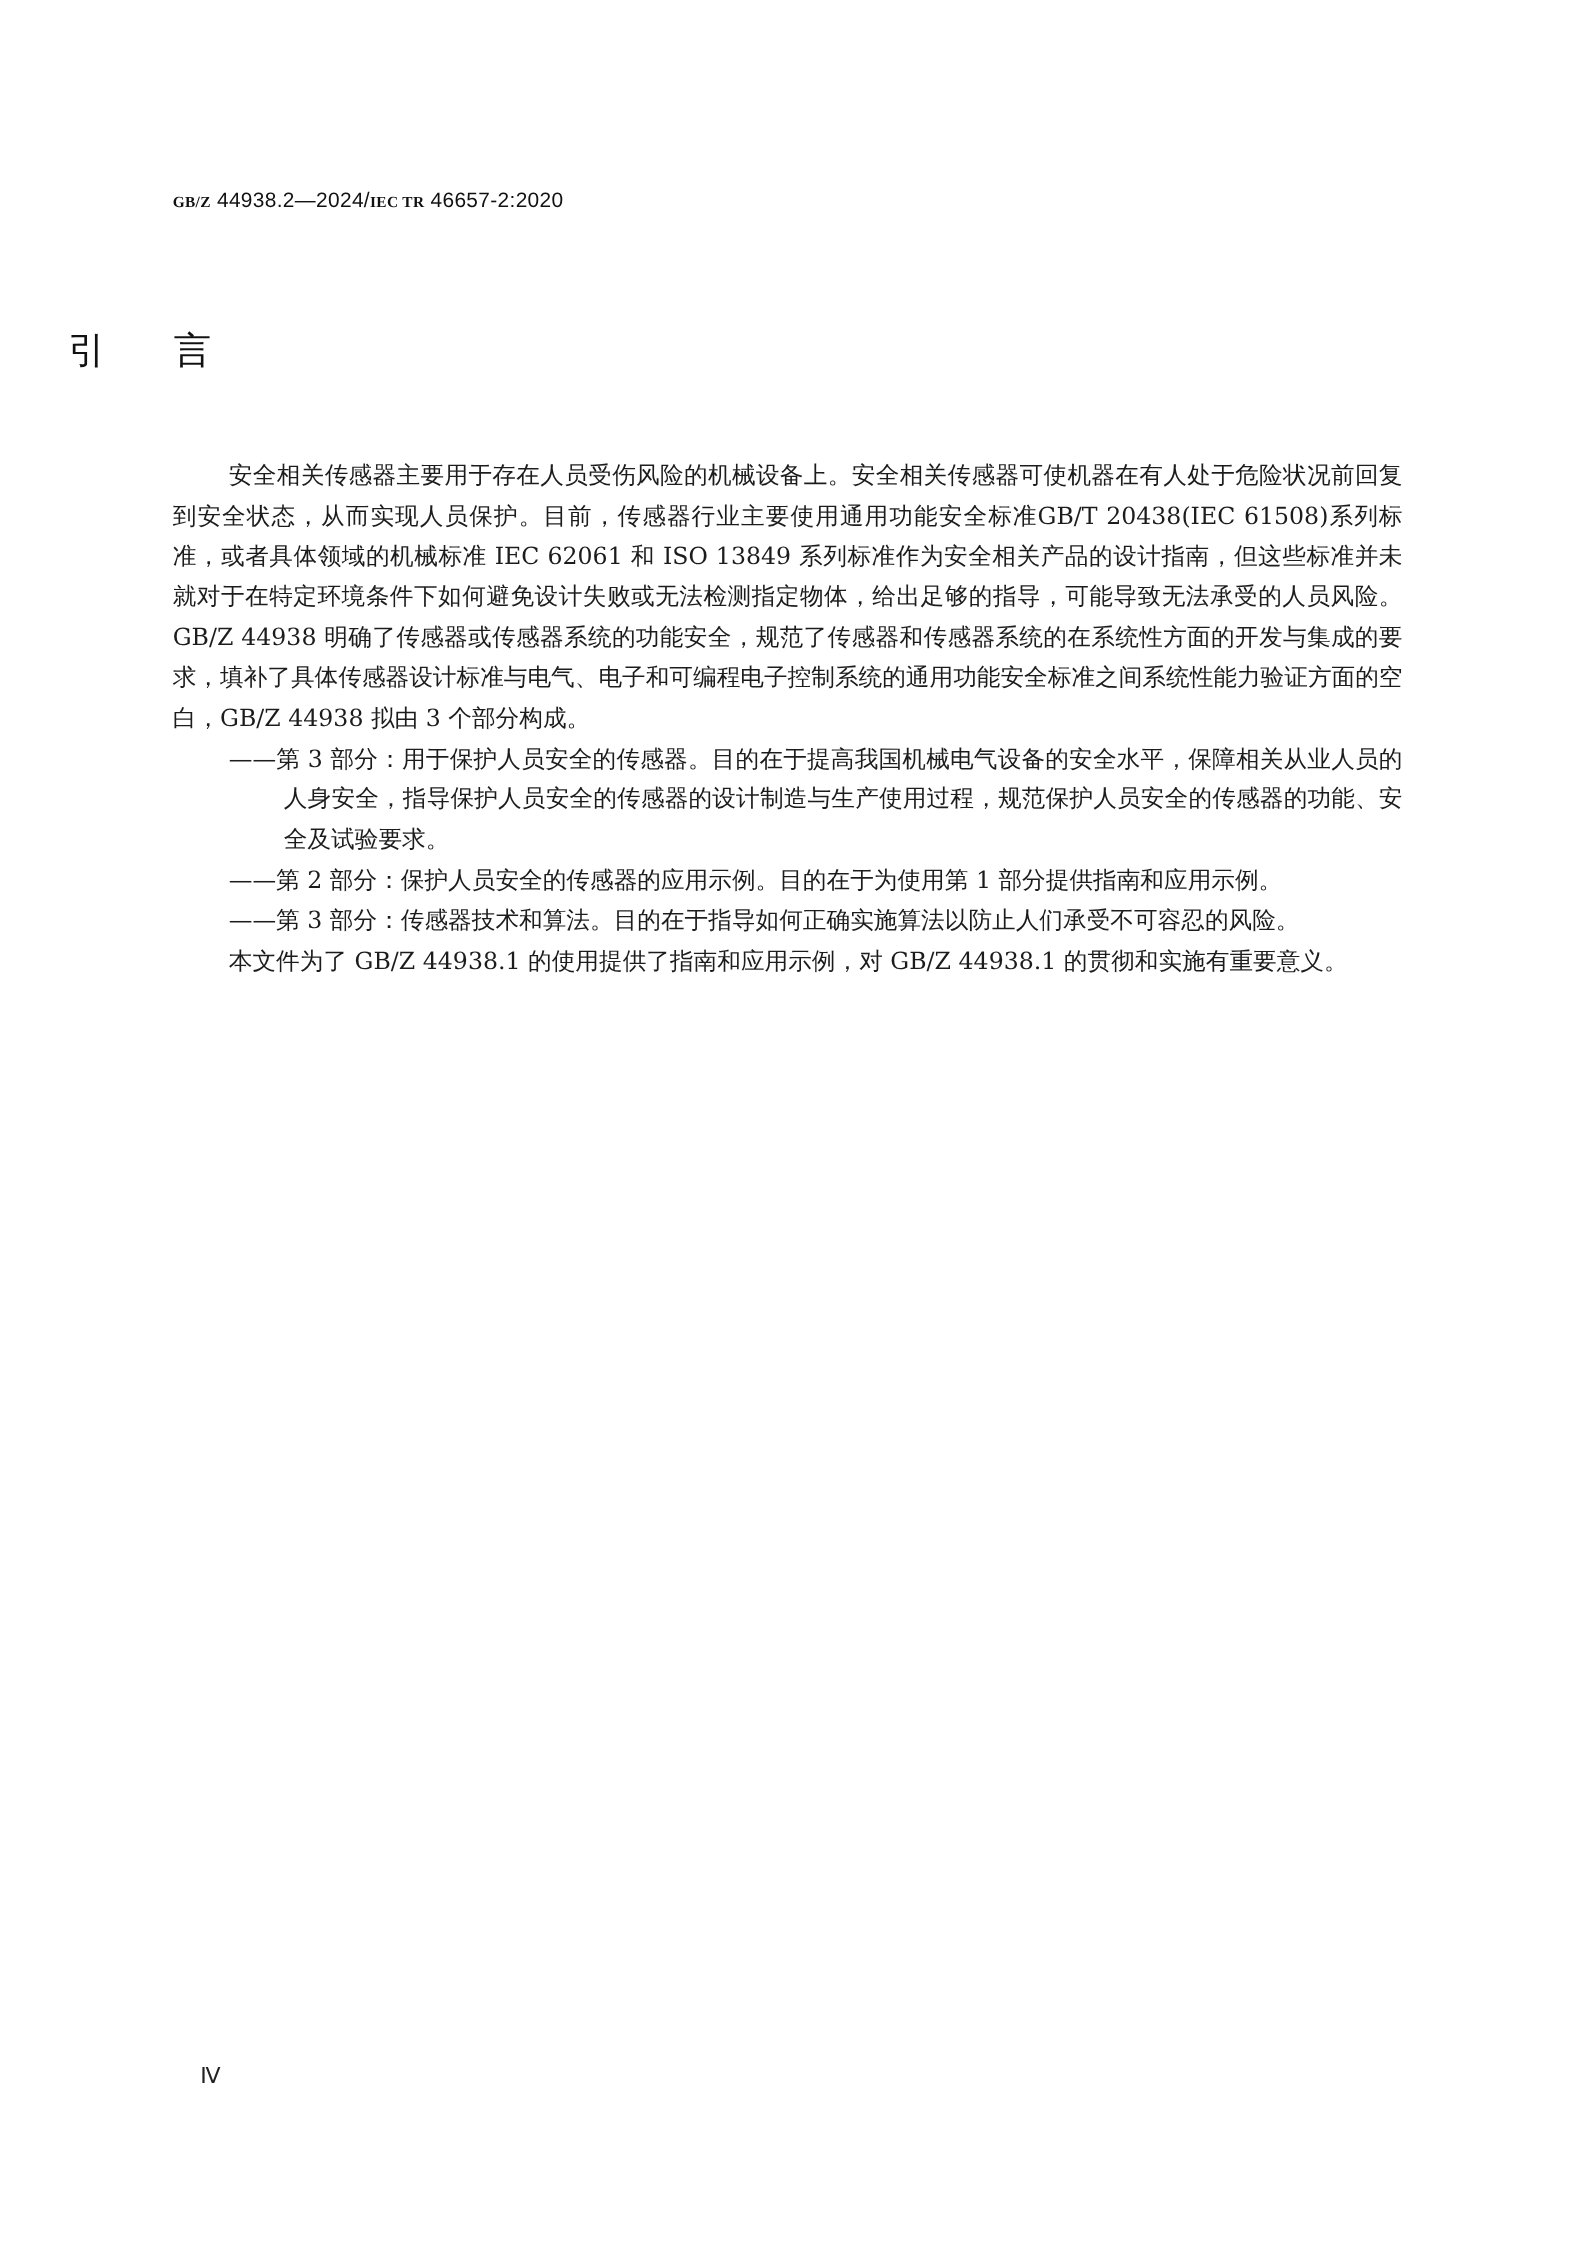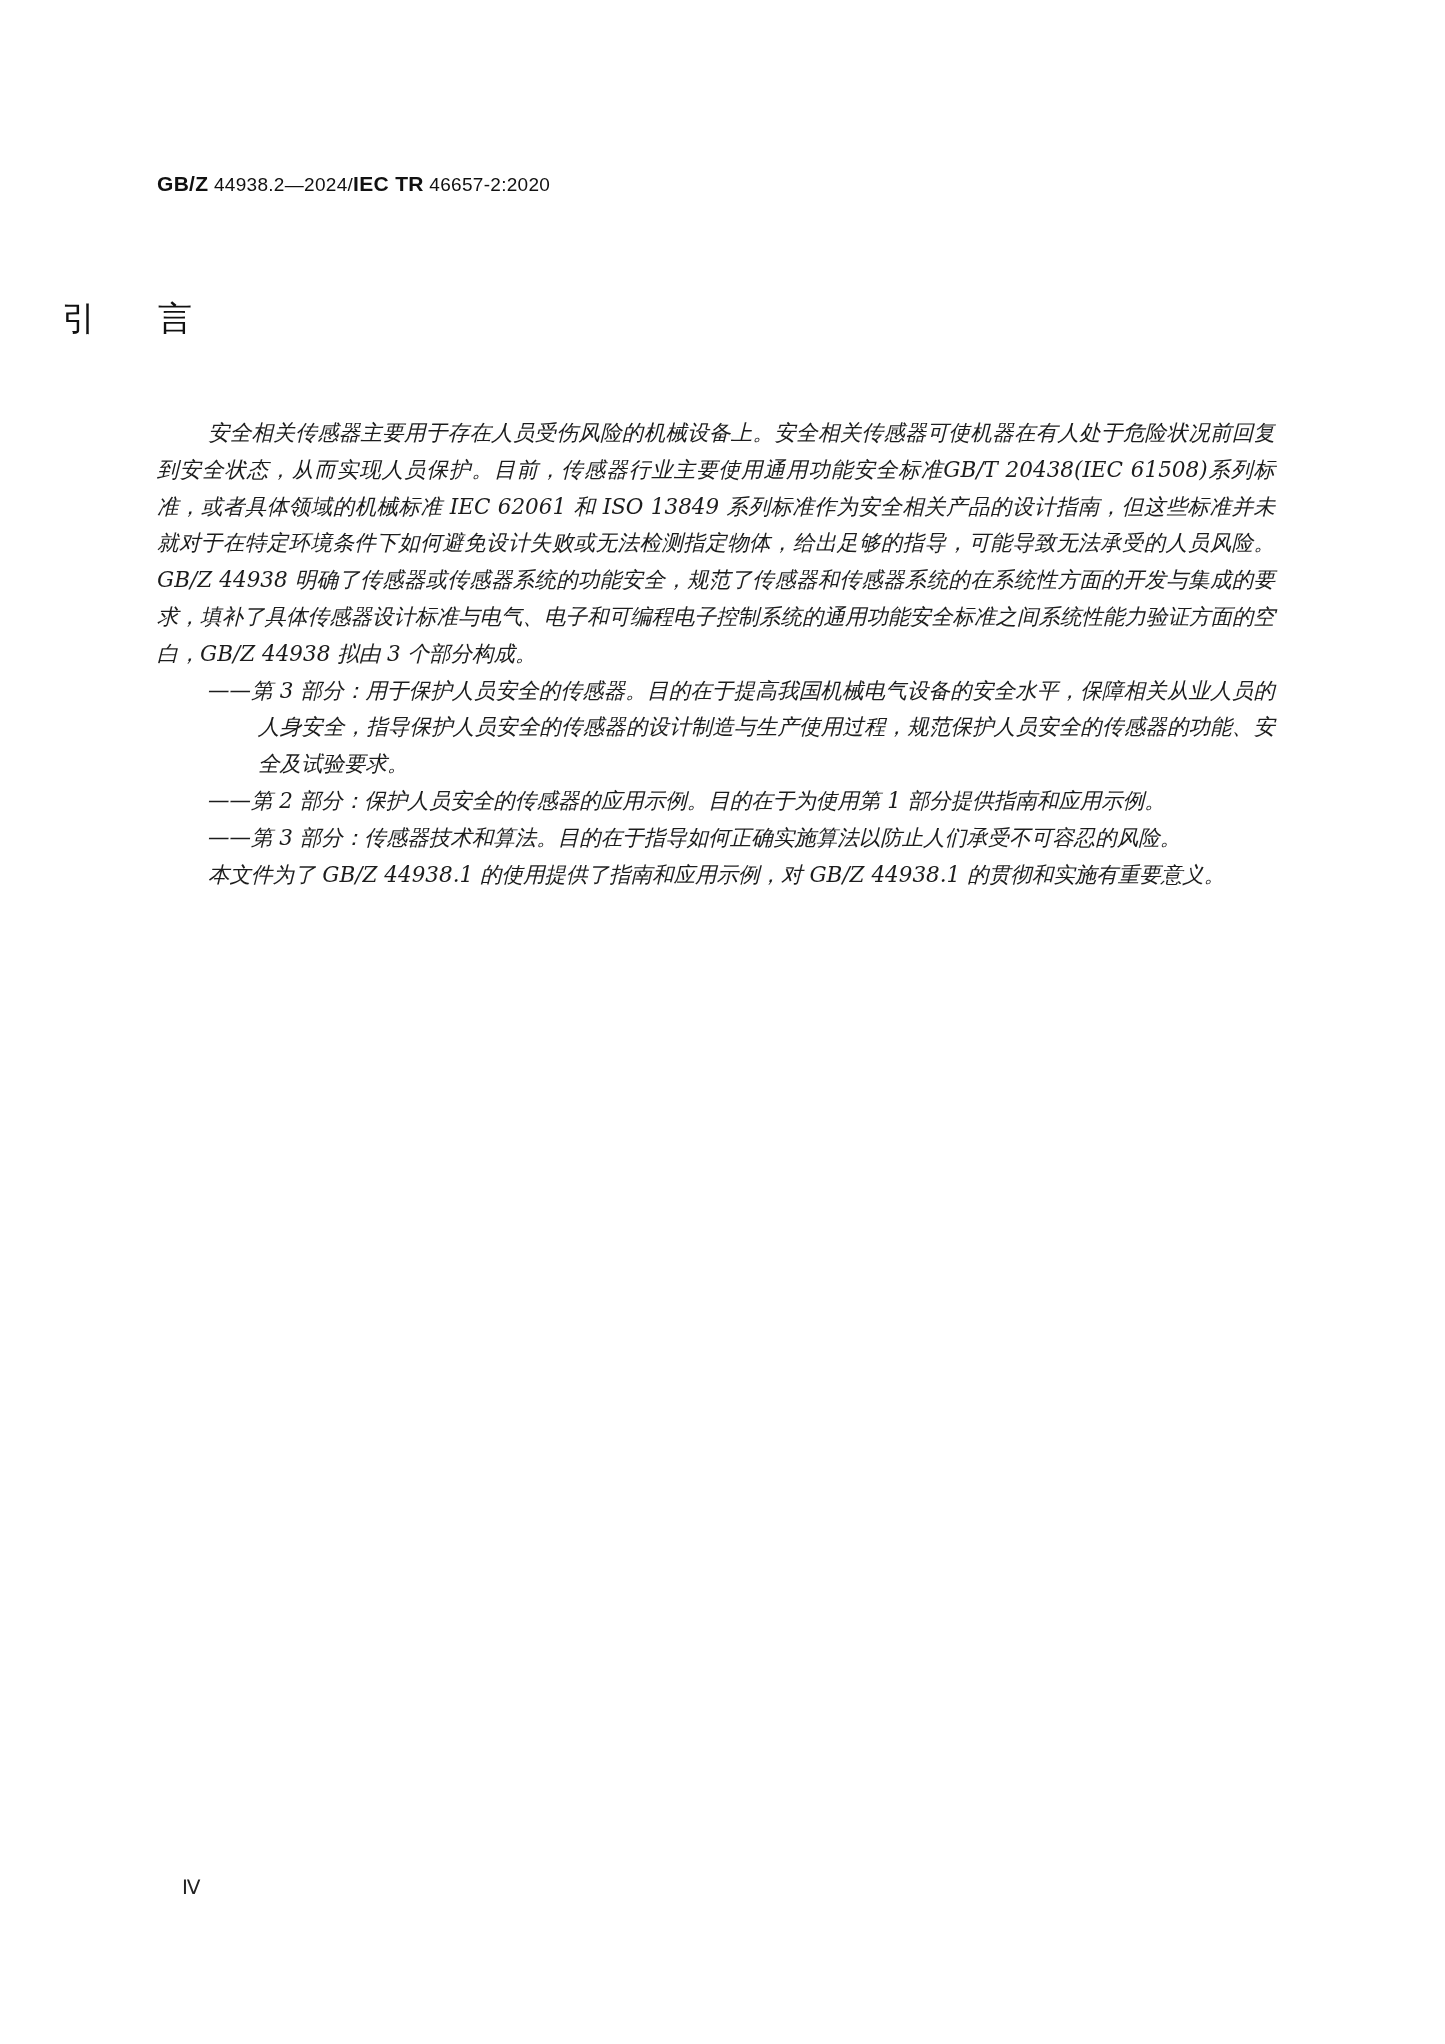--- a/index.html
+++ b/index.html
@@ -6,34 +6,33 @@
     body {
       width: 1445px; height: 2044px; position: relative; overflow: hidden;
       color: #1a1a1a;
       font-family: "DejaVu Serif", "Liberation Serif", serif;
     }
     .header {
       position: absolute; left: 157px; top: 172px;
       font-size: 19px; letter-spacing: 0.3px; color: #111;
       font-family: "Liberation Sans", "DejaVu Sans", sans-serif;
     }
-    .header .bold { font-family: Liberation Sans, sans-serif; font-weight: bold; font-size: 21px; }
+    .header .bold { font-family: Liberation Serif, serif; font-weight: bold; font-size: 14px; }
     .title {
       position: absolute; left: 0; width: 100%; top: 296px;
       font-size: 34px; color: #111;
       font-family: "DejaVu Sans", sans-serif;
       letter-spacing: 62px; text-indent: 62px;
     }
     .body-text {
       position: absolute; left: 157px; top: 415px; width: 1118px;
       font-size: 21.5px; line-height: 36.8px;
       text-align: justify; text-justify: inter-character;
       font-family: "DejaVu Serif", serif;
       color: #1c1c1c;
-      font-style: italic;
     }
     .body-text p { margin: 0; }
     .indent { text-indent: 51px; }
     .dash-item {
       padding-left: 101px; text-indent: -50px;
     }
     .page-num {
       position: absolute; left: 182px; top: 1875px;
       font-size: 20px; font-family: "Liberation Serif", serif; color: #222;
     }

